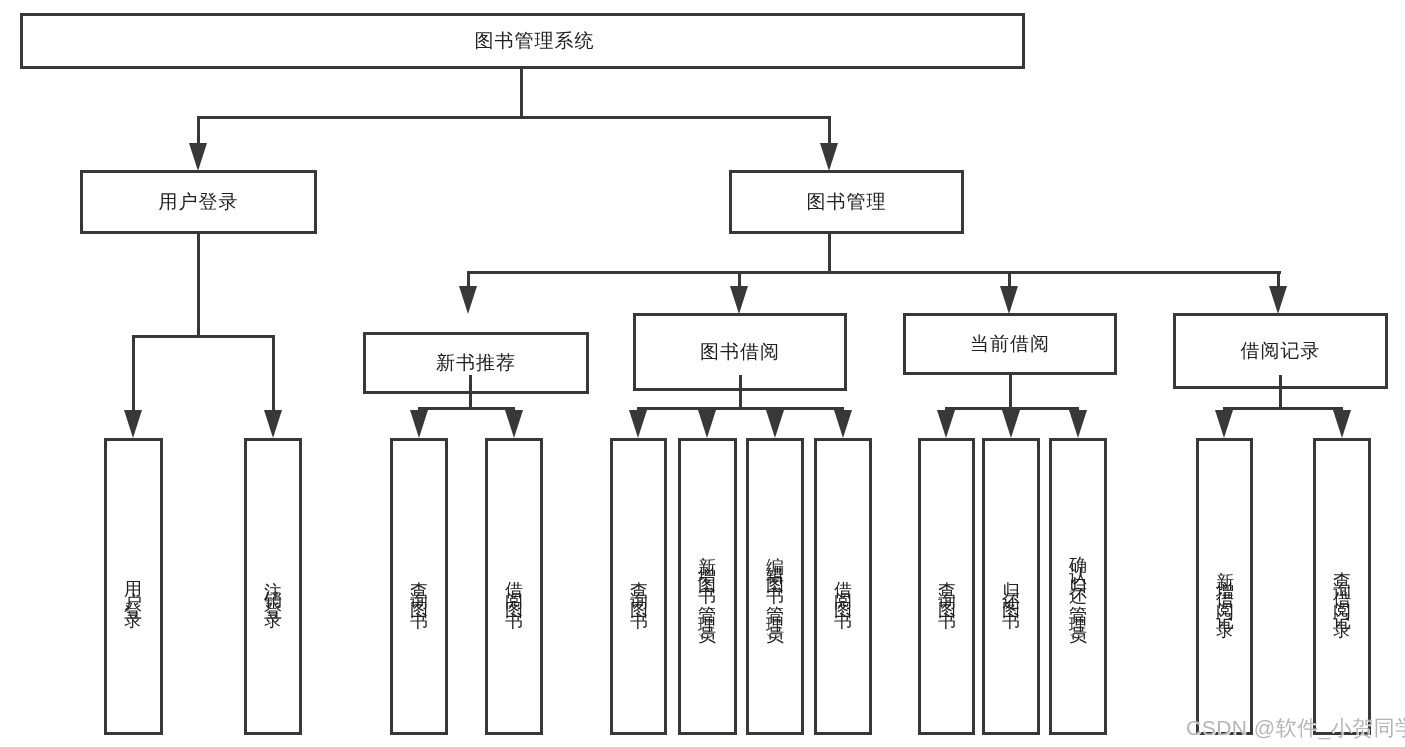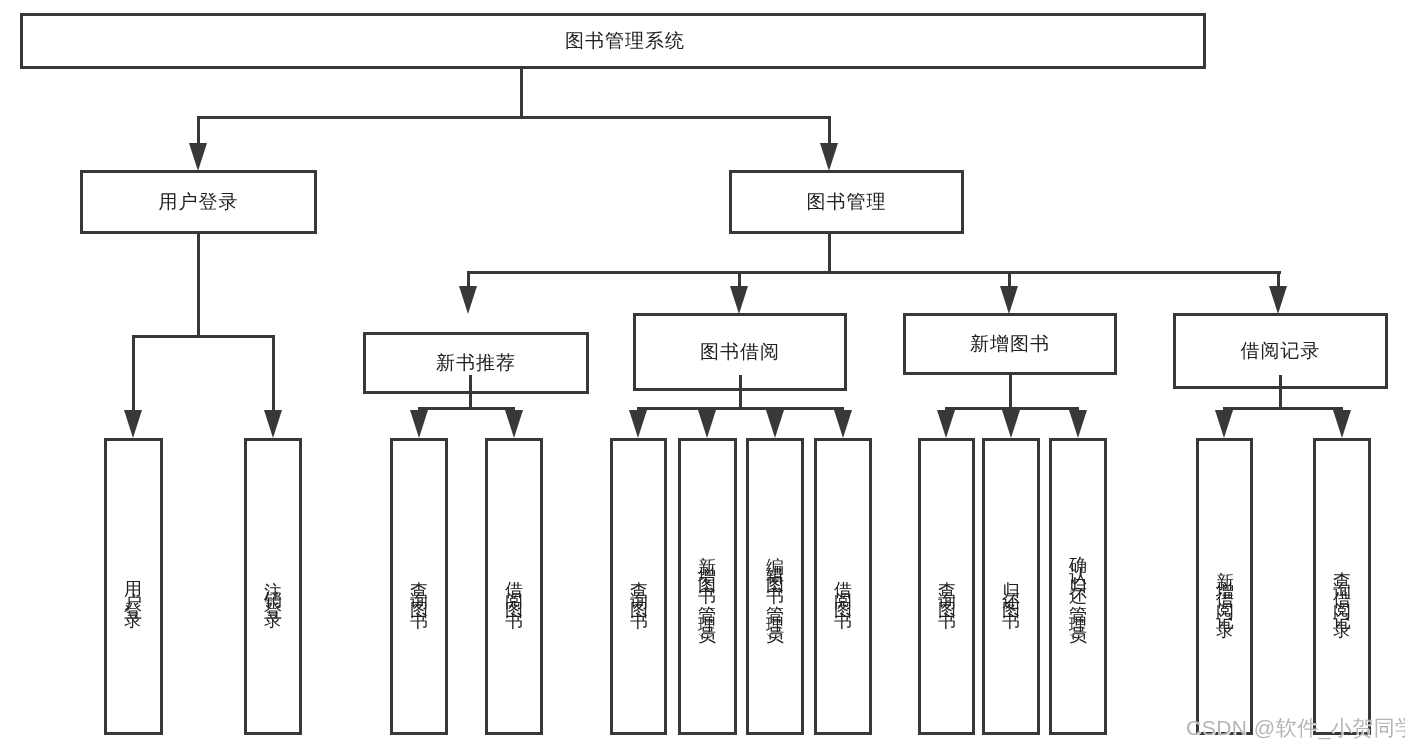--- a/index.html
+++ b/index.html
@@ -30,21 +30,21 @@
     position:absolute;left:1186px;top:714px;width:210px;text-align:right;
     font-size:21px;color:#b5b5b5;letter-spacing:0.5px;z-index:5;white-space:nowrap;
     text-shadow:1px 1px 0 rgba(255,255,255,0.9);
   }
 </style>
 </head>
 <body>
 
 <div class="canvas">
 
-  <div class="box hbox" style="left:20px;top:13px;width:1186px;height:56px;padding-left:24px;">图书管理系统</div>
+  <div class="box hbox" style="left:20px;top:13px;width:1005px;height:56px;padding-left:24px;">图书管理系统</div>
 
   <div class="vline" style="left:520px;top:69px;height:47px;"></div>
   <div class="hline" style="left:197px;top:116px;width:633px;"></div>
   <div class="vline" style="left:197px;top:116px;height:30px;"></div>
   <div class="arrow" style="left:189px;top:143px;"></div>
   <div class="vline" style="left:828px;top:116px;height:30px;"></div>
   <div class="arrow" style="left:820px;top:143px;"></div>
 
   <div class="box hbox" style="left:80px;top:170px;width:237px;height:64px;">用户登录</div>
   <div class="box hbox" style="left:712px;top:170px;width:235px;height:64px;margin-left:17px;">图书管理</div>
@@ -62,21 +62,21 @@
   <div class="arrow" style="left:459px;top:286px;"></div>
   <div class="vline" style="left:738px;top:271px;height:18px;"></div>
   <div class="arrow" style="left:730px;top:286px;"></div>
   <div class="vline" style="left:1008px;top:271px;height:18px;"></div>
   <div class="arrow" style="left:1000px;top:286px;"></div>
   <div class="vline" style="left:1277px;top:271px;height:18px;"></div>
   <div class="arrow" style="left:1269px;top:286px;"></div>
 
   <div class="box hbox" style="left:363px;top:332px;width:226px;height:62px;">新书推荐</div>
   <div class="box hbox" style="left:633px;top:313px;width:214px;height:78px;">图书借阅</div>
-  <div class="box hbox" style="left:903px;top:313px;width:214px;height:62px;">新增图书</div>
+  <div class="box hbox" style="left:903px;top:313px;width:214px;height:62px;">当前借阅</div>
   <div class="box hbox" style="left:1173px;top:313px;width:215px;height:76px;">借阅记录</div>
 
   <div class="vline" style="left:469px;top:375px;height:32px;"></div>
   <div class="hline" style="left:418px;top:407px;width:97px;"></div>
   <div class="arrow" style="left:410px;top:410px;"></div>
   <div class="arrow" style="left:505px;top:410px;"></div>
 
   <div class="vline" style="left:739px;top:375px;height:32px;"></div>
   <div class="hline" style="left:637px;top:407px;width:207px;"></div>
   <div class="arrow" style="left:629px;top:410px;"></div>

